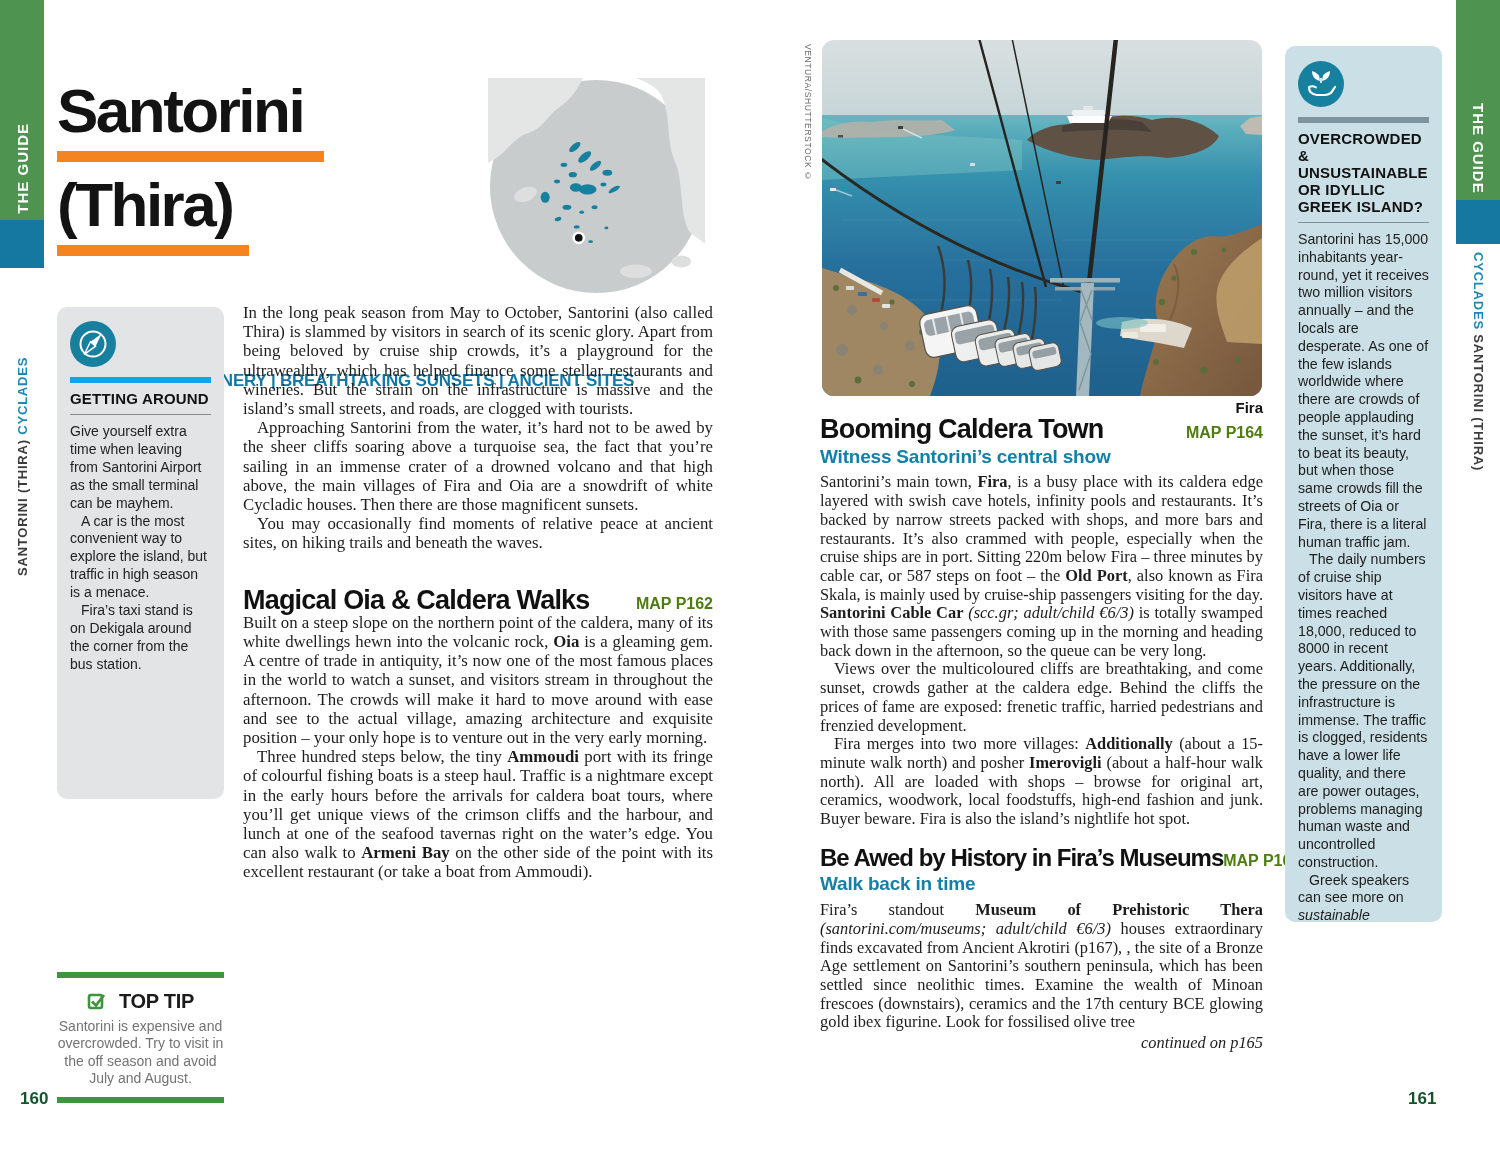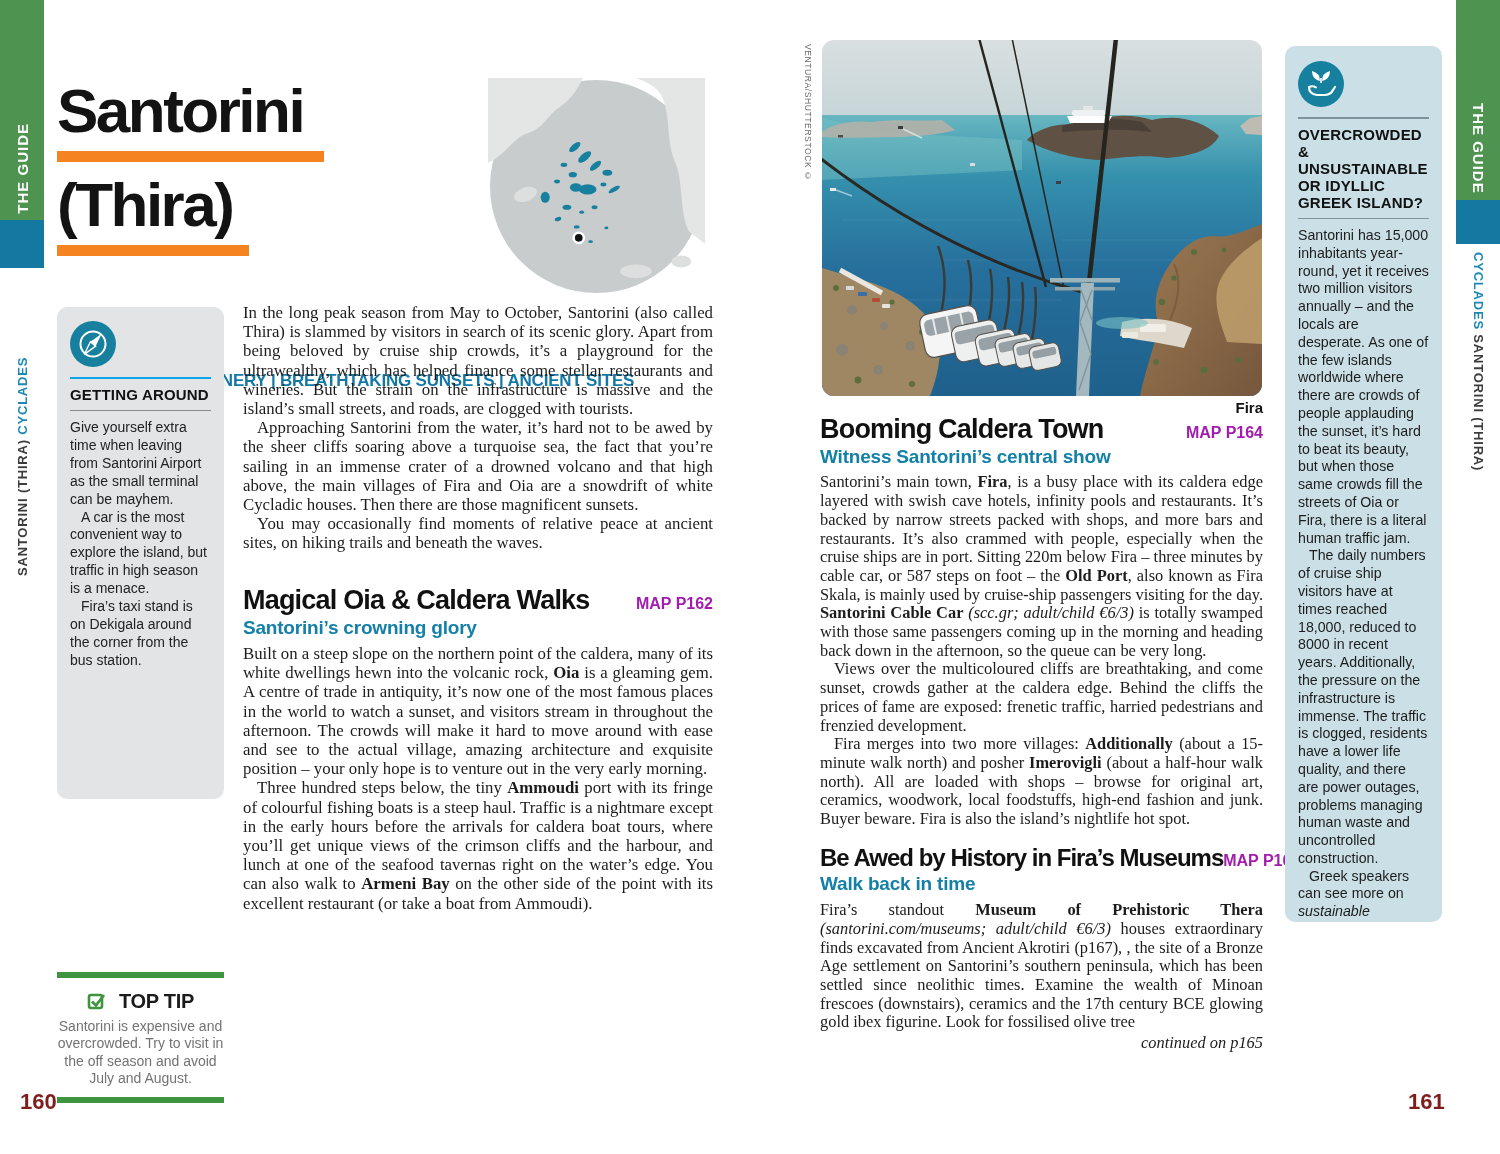--- a/index.html
+++ b/index.html
@@ -23,62 +23,62 @@
   .title-line{font-size:62px;font-weight:700;letter-spacing:-2.5px;line-height:1;color:#131313;}
   .orange-bar{height:11px;background:#f5831f;margin:9px 0 12px 0;}
   .kicker{position:absolute;left:57px;top:371px;font-size:17px;font-weight:700;color:#1478a6;letter-spacing:-.2px;}
 
   .map-circle{position:absolute;left:488px;top:78px;width:217px;height:217px;}
 
   .gray-box{position:absolute;left:57px;top:307px;width:167px;height:492px;background:#e3e4e6;
     border-radius:10px;padding:14px 13px;box-sizing:border-box;overflow:hidden;}
   .box-icon{width:46px;height:46px;display:block;}
   .box-head{font-size:15px;font-weight:700;letter-spacing:.2px;color:#111;
-    border-top:2px solid #0ea5e9;border-bottom:1px solid #8a8a8a;padding:7px 0;margin:10px 0 8px 0;}
+    border-top:6px solid #0ea5e9;border-bottom:1px solid #8a8a8a;padding:7px 0;margin:10px 0 8px 0;}
   .box-body p{margin:0;font-size:14px;line-height:17.9px;color:#222;}
   .box-body p.ind{text-indent:11px;}
 
   .toptip{position:absolute;left:57px;top:972px;width:167px;height:131px;}
   .tip-bar{height:6px;background:#3f9440;width:100%;}
   .tip-bar.bottom{position:absolute;bottom:0;left:0;}
   .tip-title{display:flex;justify-content:center;align-items:center;gap:13px;margin-top:12px;font-size:20px;font-weight:700;letter-spacing:-.3px;}
   .tip-text{margin-top:5px;text-align:center;font-size:14px;line-height:17.3px;color:#737373;}
 
   
   .main-col{position:absolute;font-family:"Liberation Serif",serif;font-size:16.8px;line-height:19.2px;
     color:#1c1c1c;text-align:justify;}
   .main-col p{margin:0;}
   .main-col p.ind{text-indent:14px;}
   .col-left{left:243px;top:303px;width:470px;}
   .col-right{left:820px;top:420px;width:443px;font-size:16.4px;line-height:18.7px;}
 
   .sec-head-row{display:flex;justify-content:space-between;align-items:baseline;font-family:"Liberation Sans",sans-serif;}
   .sec-head{font-size:27px;font-weight:700;letter-spacing:-.8px;color:#111;white-space:nowrap;}
   .sec-head.small{font-size:24px;letter-spacing:-1px;}
-  .map-ref{font-size:16px;font-weight:700;color:#a21caf;white-space:nowrap;}
+  .map-ref{font-size:16px;font-weight:700;color:#4d7c0f;white-space:nowrap;}
   .sec-sub{font-family:"Liberation Sans",sans-serif;font-size:19px;font-weight:700;color:#1480a8;
     letter-spacing:-.2px;margin:5px 0 7px 0 !important;text-align:left;}
   .mt-sec{margin-top:38px !important;}
   .mt-sec2{margin-top:20px !important;}
   .continued{font-style:italic;text-align:right;margin-top:2px !important;}
 
   
   .photo{position:absolute;left:822px;top:40px;width:440px;height:356px;border-radius:12px;overflow:hidden;}
   .photo svg{display:block;width:100%;height:100%;}
   .credit{position:absolute;left:803px;top:44px;height:210px;font-size:8.5px;letter-spacing:.6px;color:#6b6b6b;}
   .caption{position:absolute;left:820px;top:399px;width:443px;text-align:right;font-weight:700;font-size:15px;color:#111;}
 
   
   .blue-box{position:absolute;left:1285px;top:46px;width:157px;height:876px;background:#cbdfe6;
     border-radius:10px;padding:15px 13px;box-sizing:border-box;overflow:hidden;}
   .blue-box .box-head{border-color:#7d949c;}
   .blue-box .box-body p{font-size:14.2px;line-height:17.8px;color:#1d1d1d;}
   .blue-box .box-body p.ind{text-indent:11px;}
 
-  .pagenum{position:absolute;top:1089px;font-size:22px;font-weight:700;color:#7f1d1d;}
+  .pagenum{position:absolute;top:1089px;font-size:17px;font-weight:700;color:#14532d;}
   .pagenum.l{left:20px;}
   .pagenum.r{left:1408px;}
 </style>
 </head>
 <body>
 
 <div class="edge-green" style="left:0;">
   <div class="vert-up guide-label">THE GUIDE</div>
 </div>
 <div class="edge-teal" style="left:0;top:220px;height:48px;"></div>
@@ -171,21 +171,20 @@
 
 <div class="main-col col-left">
   <p>In the long peak season from May to October, Santorini (also called Thira) is slammed by visitors in search of its scenic glory. Apart from being beloved by cruise ship crowds, it’s a playground for the ultrawealthy, which has helped finance some stellar restaurants and wineries. But the strain on the infrastructure is massive and the island’s small streets, and roads, are clogged with tourists.</p>
   <p class="ind">Approaching Santorini from the water, it’s hard not to be awed by the sheer cliffs soaring above a turquoise sea, the fact that you’re sailing in an immense crater of a drowned volcano and that high above, the main villages of Fira and Oia are a snowdrift of white Cycladic houses. Then there are those magnificent sunsets.</p>
   <p class="ind">You may occasionally find moments of relative peace at ancient sites, on hiking trails and beneath the waves.</p>
 
   <div class="sec-head-row mt-sec">
     <span class="sec-head">Magical Oia &amp; Caldera Walks</span>
     <span class="map-ref">MAP P162</span>
   </div>
-  <p class="sec-sub">Santorini’s crowning glory</p>
   <p>Built on a steep slope on the northern point of the caldera, many of its white dwellings hewn into the volcanic rock, <b>Oia</b> is a gleaming gem. A centre of trade in antiquity, it’s now one of the most famous places in the world to watch a sunset, and visitors stream in throughout the afternoon. The crowds will make it hard to move around with ease and see to the actual village, amazing architecture and exquisite position – your only hope is to venture out in the very early morning.</p>
   <p class="ind">Three hundred steps below, the tiny <b>Ammoudi</b> port with its fringe of colourful fishing boats is a steep haul. Traffic is a nightmare except in the early hours before the arrivals for caldera boat tours, where you’ll get unique views of the crimson cliffs and the harbour, and lunch at one of the seafood tavernas right on the water’s edge. You can also walk to <b>Armeni Bay</b> on the other side of the point with its excellent restaurant (or take a boat from Ammoudi).</p>
 </div>
 
 <div class="pagenum l">160</div>
 
 <div class="credit vert-down">VENTURA/SHUTTERSTOCK ©</div>
 
 <div class="photo">
   <svg viewBox="0 0 440 356" preserveAspectRatio="none">

